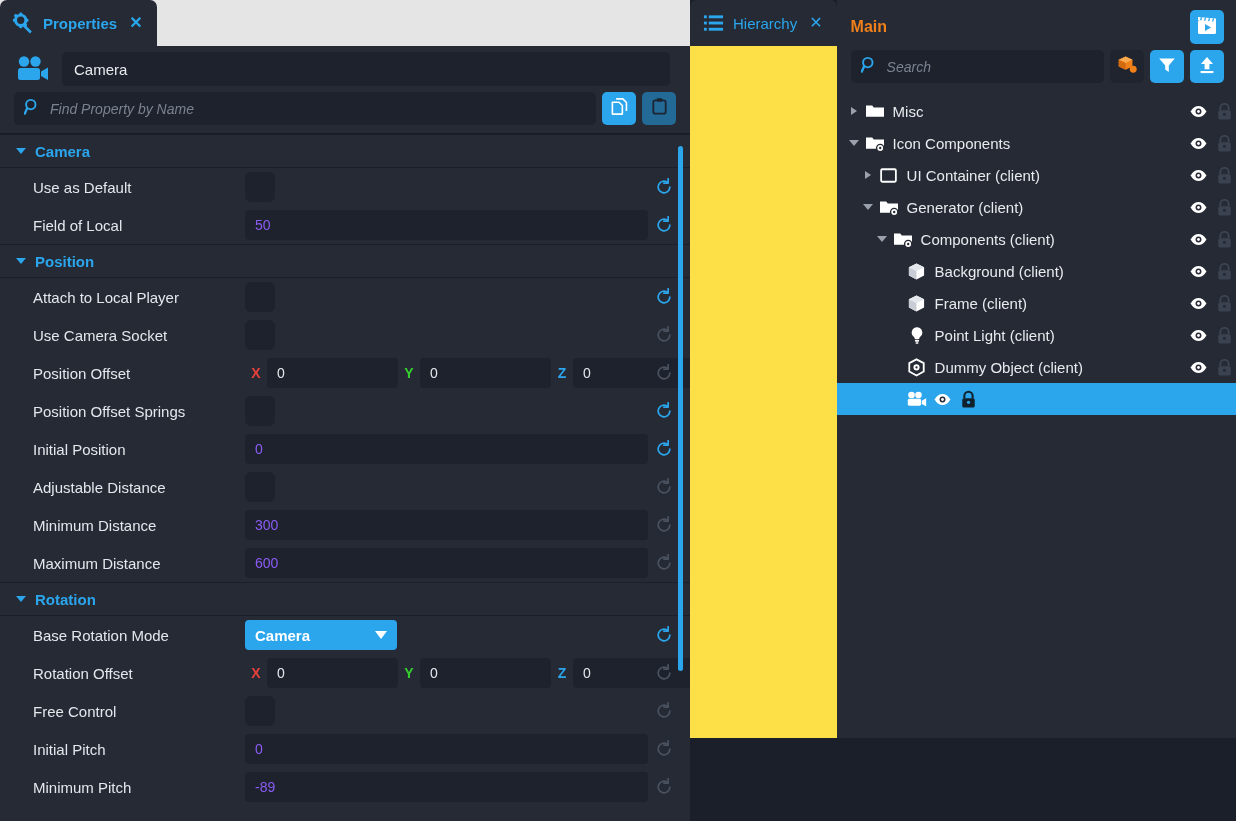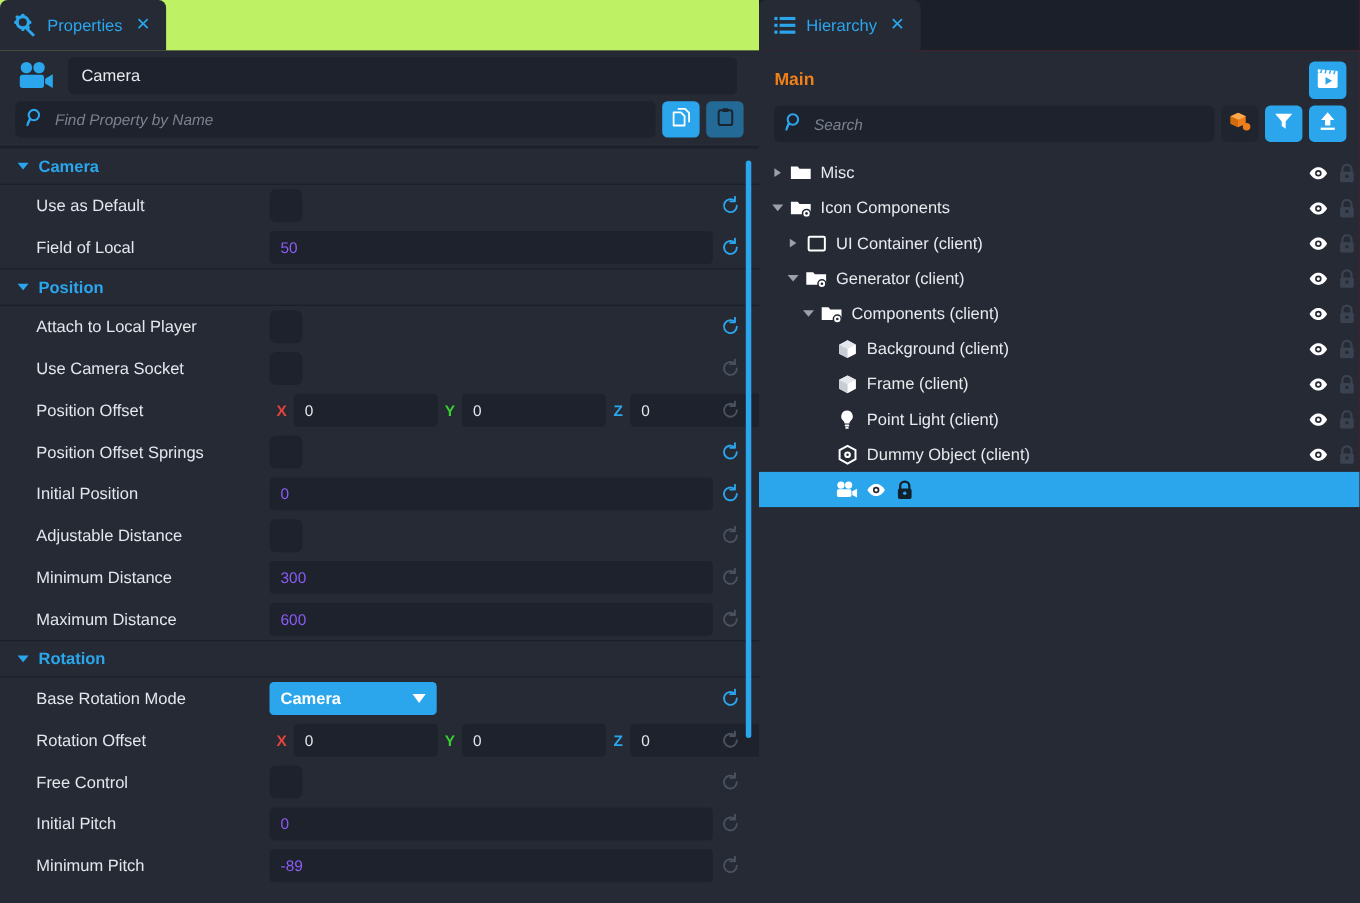--- a/index.html
+++ b/index.html
@@ -5,21 +5,21 @@
   * { box-sizing: border-box; margin: 0; padding: 0; }
   html, body {
     width: 1236px; height: 821px;
     background: #1b1f2a;
     font-family: "Liberation Sans", sans-serif;
     overflow: hidden;
   }
   .app { position: relative; width: 1236px; height: 821px; display: flex; }
 
   
-  .tabbar { height: 46px; background: #bef264; display: flex; align-items: flex-end; }
+  .tabbar { height: 46px; background: #e5e5e5; display: flex; align-items: flex-end; font-weight: bold; }
   .tab {
     height: 46px; padding: 0 14px 0 12px;
     background: #252a35; border-radius: 7px 7px 0 0;
     display: flex; align-items: center; gap: 9px;
     color: #2ba6ed; font-size: 15px;
   }
   .tab-icon { width: 22px; height: 22px; display: flex; align-items: center; justify-content: center; }
   .tab-close { color: #2ba6ed; font-size: 16px; line-height: 1; margin-left: 3px; }
 
   
@@ -90,22 +90,22 @@
   .reset { width: 32px; flex: 0 0 32px; display: flex; align-items: center; justify-content: center; }
 
   .vscroll {
     position: absolute; left: 678px; width: 5px; top: 0; bottom: 0;
     background: transparent;
   }
   .vthumb { position: absolute; left: 0; width: 5px; background: #2ba6ed; border-radius: 3px; }
 
   
   .hierarchy {
-    width: 546px; height: 821px; background: #b91c1c;
-    display: flex; flex-direction: column; position: relative;
+    width: 546px; height: 738px; background: #fde047;
+    display: flex; flex-direction: row; position: relative;
   }
   .h-topline { height: 46px; background: #1b1f2a; display: flex; align-items: flex-end; }
   .h-body { flex: 1; background: #252a35; display: flex; flex-direction: column; }
   .h-title-row { display: flex; align-items: center; padding: 10px 12px 4px 14px; }
   .h-title { color: #f08019; font-size: 16px; font-weight: bold; flex: 1; }
   .h-clap { width: 34px; height: 34px; border-radius: 5px; background: #2ba6ed; display:flex; align-items:center; justify-content:center; }
   .h-search-row { display: flex; align-items: center; gap: 6px; padding: 2px 12px 8px 14px; }
   .h-search {
     flex: 1; height: 33px; background: #1e222c; border-radius: 5px;
     display: flex; align-items: center; gap: 9px; padding: 0 10px;

